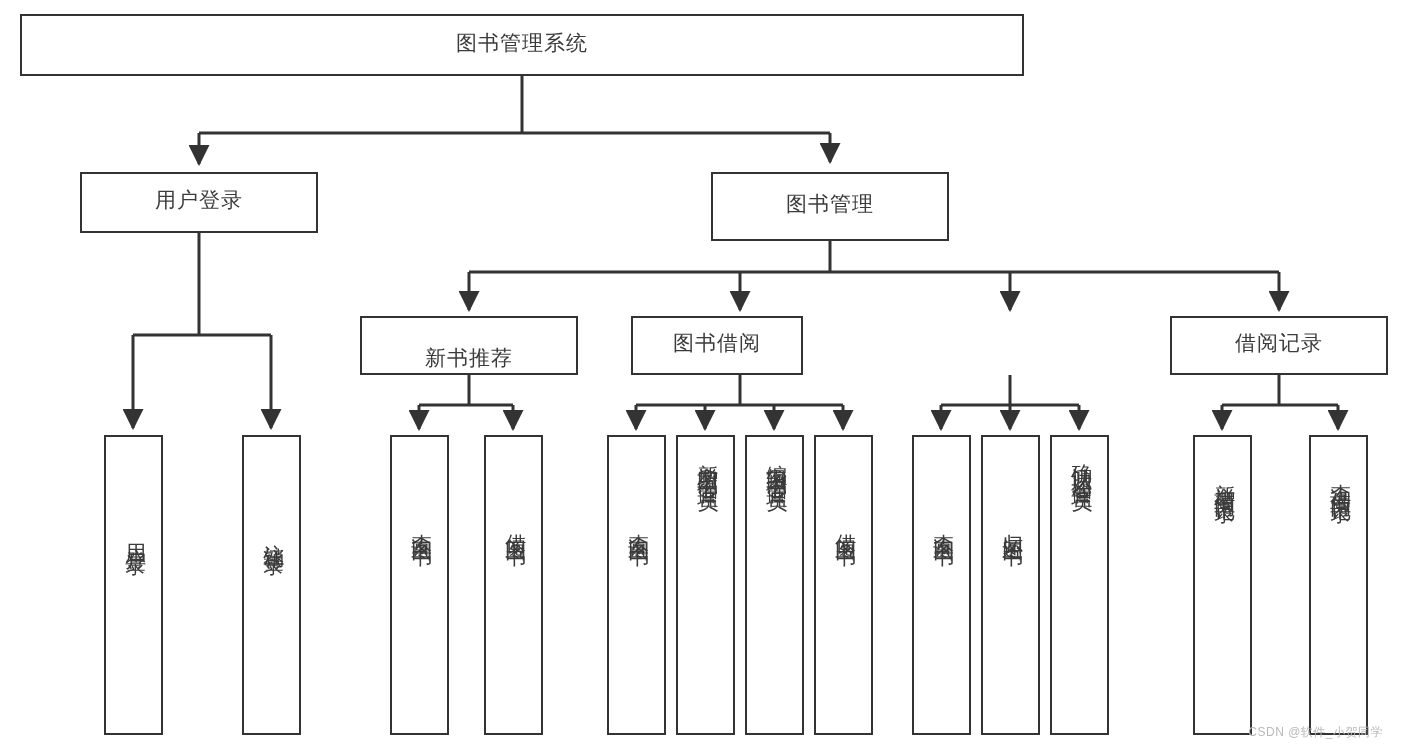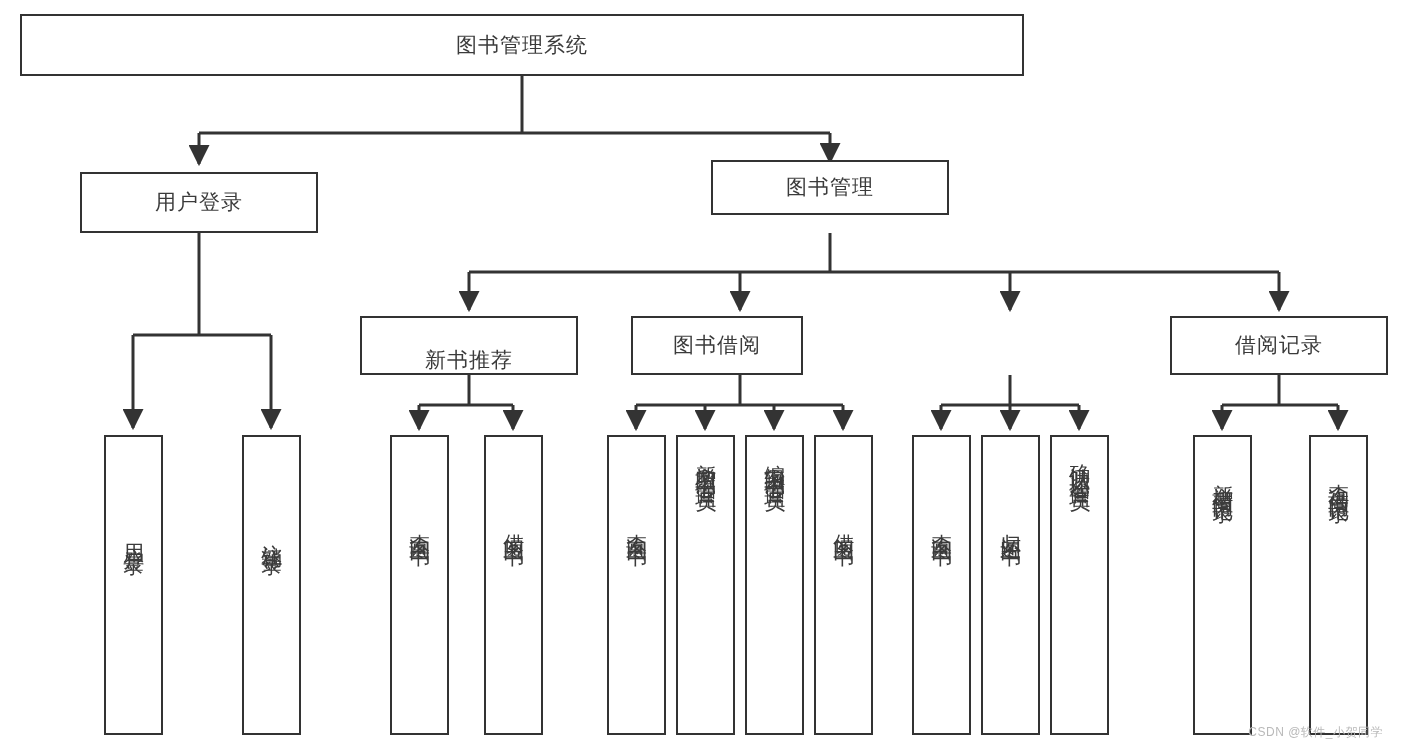--- a/index.html
+++ b/index.html
@@ -38,20 +38,21 @@
     align-items: center;
     justify-content: center;
     overflow: hidden;
   }
   .node .label {
     color: #3b3b3b;
     font-size: 21px;
     letter-spacing: 1px;
     line-height: 1.25;
     white-space: nowrap;
+    font-family: Liberation Mono, monospace;
   }
   .node.vertical {
     align-items: flex-start;
     padding-top: 14px;
   }
   .node.vertical .label {
     writing-mode: vertical-rl;
     text-orientation: upright;
     letter-spacing: 4px;
     font-size: 21px;
@@ -126,21 +127,21 @@
   </svg>
 
   <div class="node" style="left:20px; top:14px; width:1004px; height:62px;">
     <span class="label">图书管理系统</span>
   </div>
 
   <div class="node" style="left:80px; top:172px; width:238px; height:61px;">
     <span class="label">用户登录</span>
   </div>
 
-  <div class="node" style="left:711px; top:160px; width:238px; height:55px;text-align:center;">
+  <div class="node" style="left:711px; top:172px; width:238px; height:69px;text-align:center;">
     <span class="label">图书管理</span>
   </div>
 
   <div class="node" style="left:360px; top:316px; width:218px; height:59px;align-items:flex-end;">
     <span class="label">新书推荐</span>
   </div>
 
   <div class="node" style="left:631px; top:316px; width:172px; height:59px;">
     <span class="label">图书借阅</span>
   </div>

